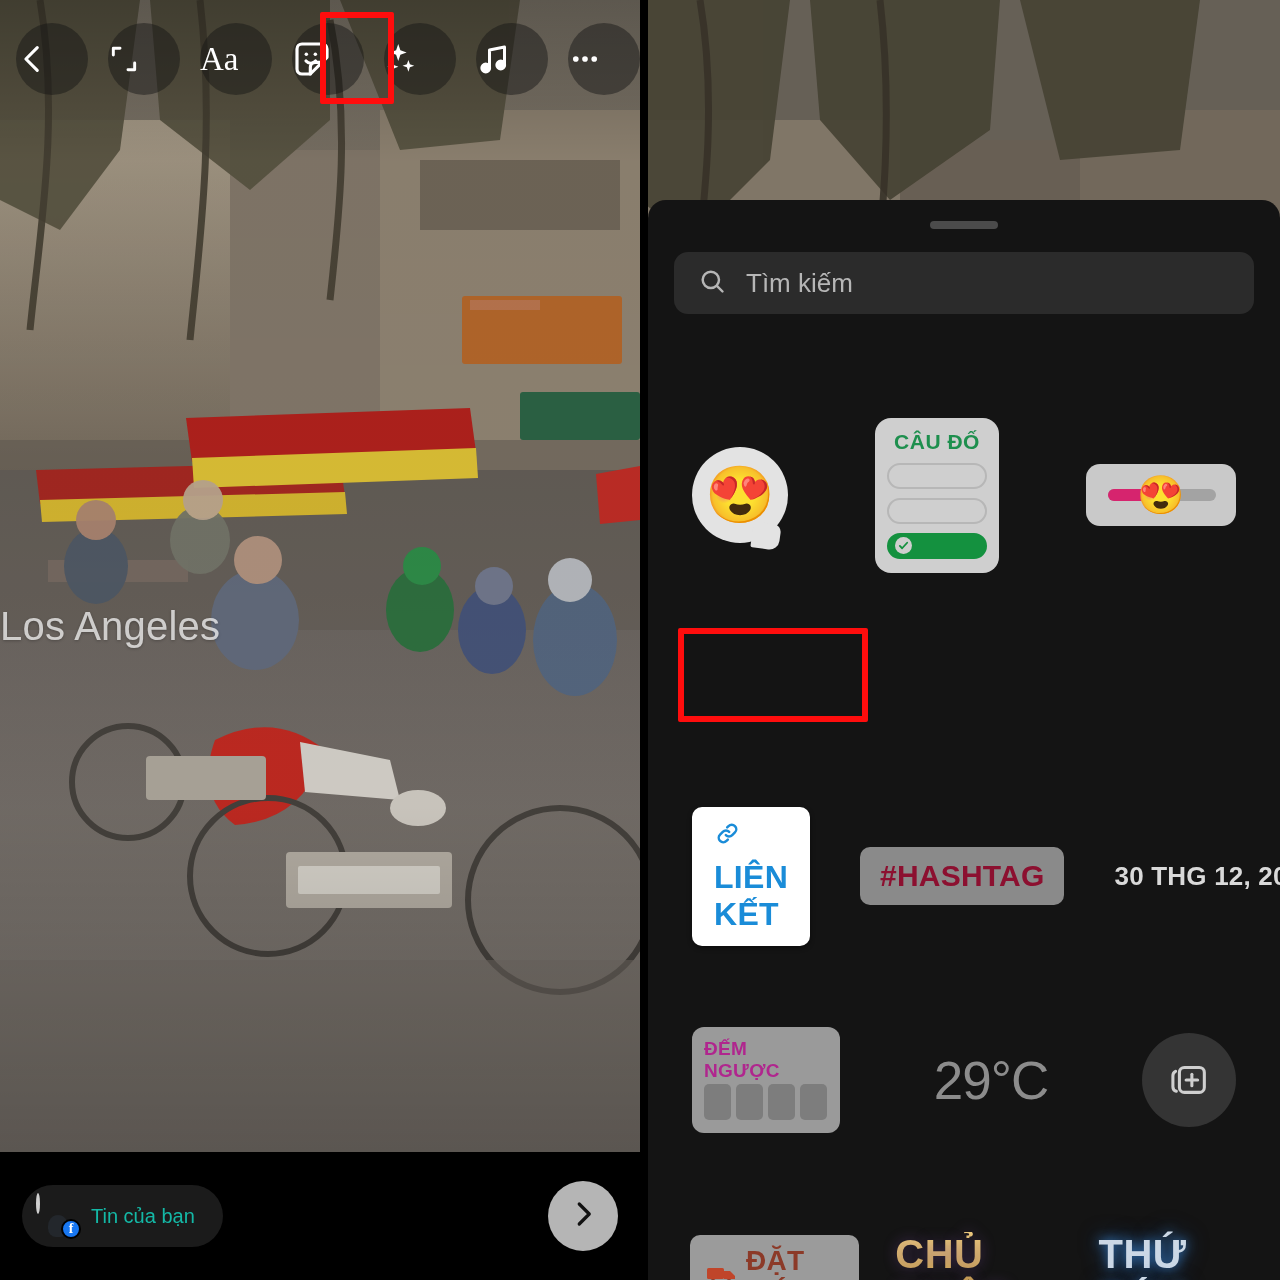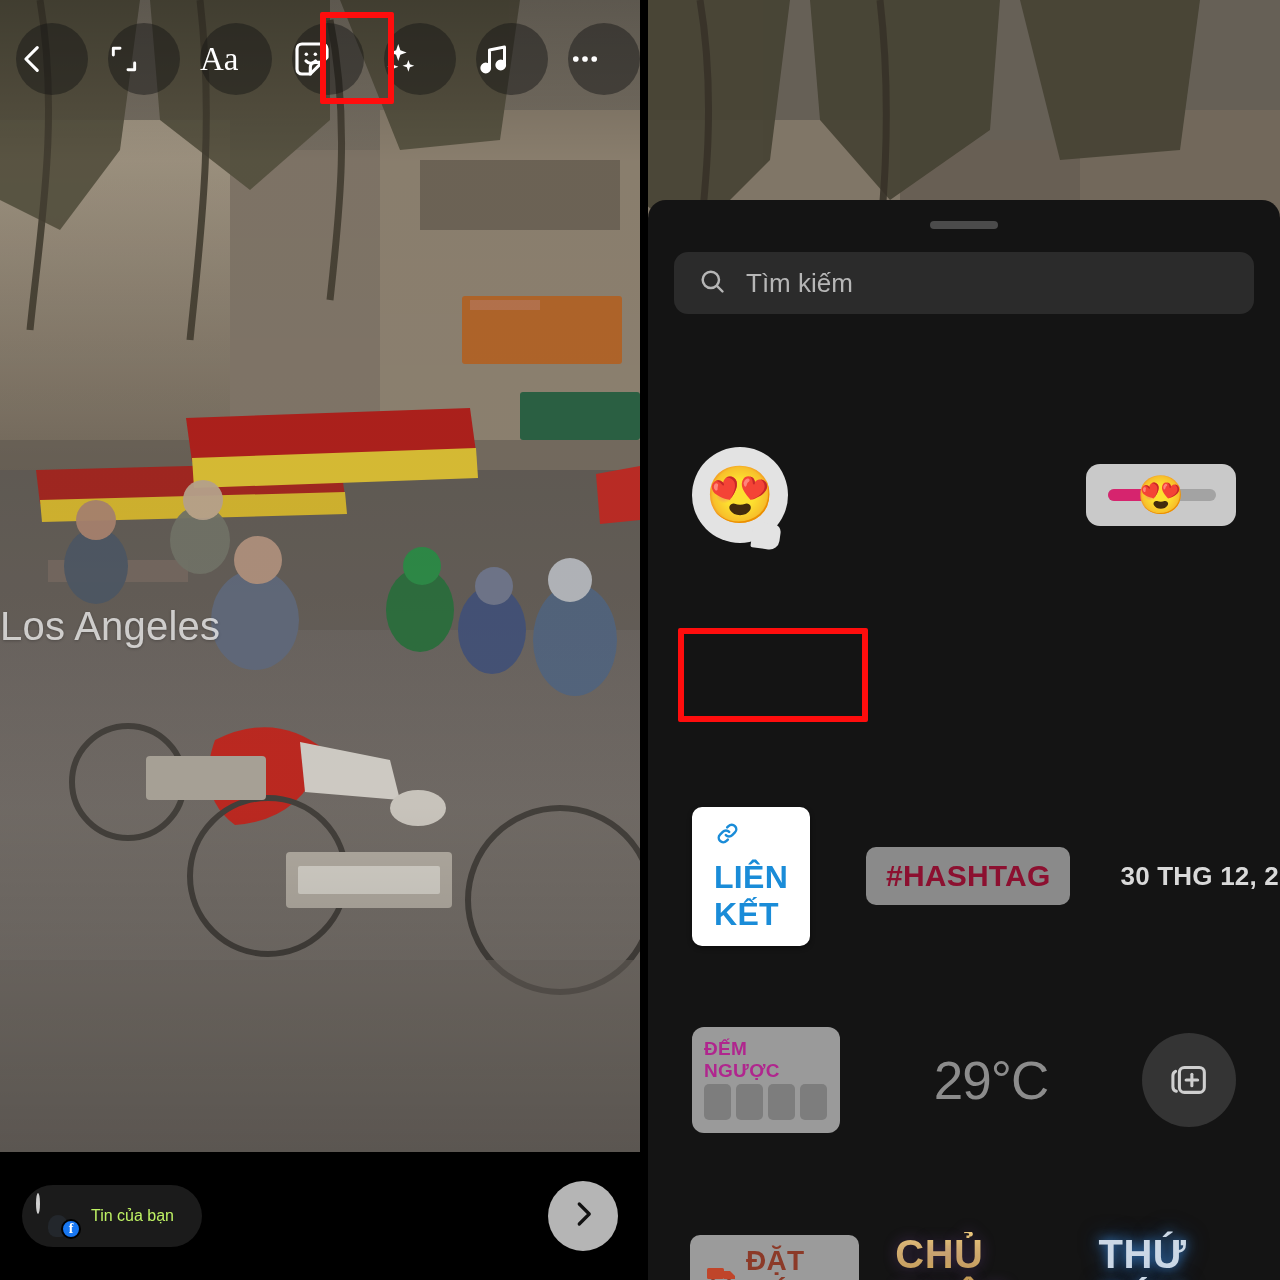--- a/index.html
+++ b/index.html
@@ -60,21 +60,21 @@
   
   .sharebar {
     position: absolute; left: 0; bottom: 0; width: 640px; height: 128px;
     background: #000;
     display: flex; align-items: center; padding: 0 22px; gap: 14px;
   }
   .share-pill {
     height: 62px; border-radius: 31px; background: #1b1b1b;
     display: flex; align-items: center; gap: 13px; padding: 0 28px 0 14px;
   }
-  .share-pill .lbl { color: #bef264; font-size: 16px; }
+  .share-pill .lbl { color: #14b8a6; font-size: 20px; }
   .avatar-wrap { position: relative; width: 42px; height: 42px; flex: none; }
   .avatar {
     width: 42px; height: 42px; border-radius: 50%;
     background: linear-gradient(160deg,#8d9aa6 0%, #5d6b78 46%, #2a2f36 100%);
     border: 2px solid #cfcfcf; overflow: hidden; position: relative;
   }
   .avatar::after{
     content:""; position:absolute; left:10px; top:20px; width:20px; height:22px;
     border-radius:50% 50% 40% 40%; background:#23272c;
   }
@@ -180,21 +180,21 @@
     background: #fff; border-radius: 10px; padding: 13px 22px;
     display: flex; align-items: flex-start; gap: 8px;
     box-shadow: 0 2px 5px rgba(0,0,0,.45);
     margin-left: 10px;
     flex-direction: column;
   }
   .link-sticker .txt { color: #1A8CD8; font-size: 32px; font-weight: 700; letter-spacing: .3px; }
   .hashtag-sticker {
     background: #8a8a8a; border-radius: 10px; padding: 12px 20px;
     color: #8C1030; font-size: 30px; font-weight: 700; letter-spacing: .2px;
-    margin-left: 30px;
+    margin-left: 24px;
   }
   .date-sticker {
     color: #d9d9d9; font-size: 26px; font-weight: 700; letter-spacing: .2px;
     margin-left: 24px; white-space: nowrap;
   }
 
   
   .row3 { top: 820px; height: 120px; padding: 0 44px; justify-content: space-between; }
   .countdown {
     width: 148px; border-radius: 12px; background: #9a9a9a;
@@ -455,20 +455,32 @@
         <span class="ph">Tìm kiếm</span>
       </div>
 
       <div class="sticker-grid">
 
         <div class="srow row1">
           <div class="emoji-bubble">
             <span class="emoji-glyph">😍</span>
           </div>
 
+          <div class="quiz-card">
+            <div class="quiz-title">CÂU ĐỐ</div>
+            <div class="quiz-opt"></div>
+            <div class="quiz-opt"></div>
+            <div class="quiz-opt correct">
+              <span class="check-dot">
+                <svg width="11" height="11" viewBox="0 0 24 24" fill="none" stroke="#14913F" stroke-width="4" stroke-linecap="round" stroke-linejoin="round">
+                    <polyline points="4 13 9 18 20 6"></polyline>
+                  </svg>
+              </span>
+            </div>
+          </div>
 
           <div class="slider-card">
             <span class="slider-track">
               <span class="slider-fill"></span>
             </span>
             <span class="slider-knob">😍</span>
           </div>
         </div>
 
         <div class="srow row2">

